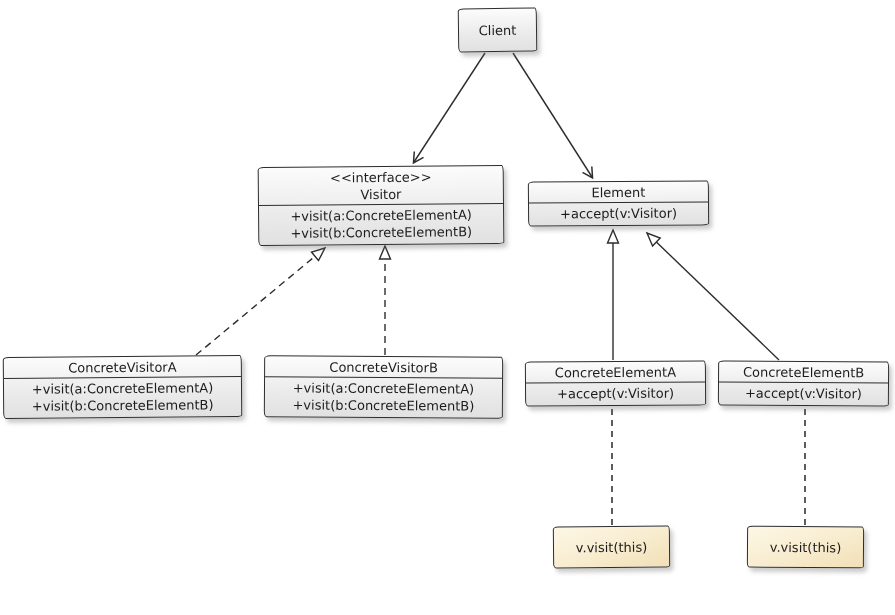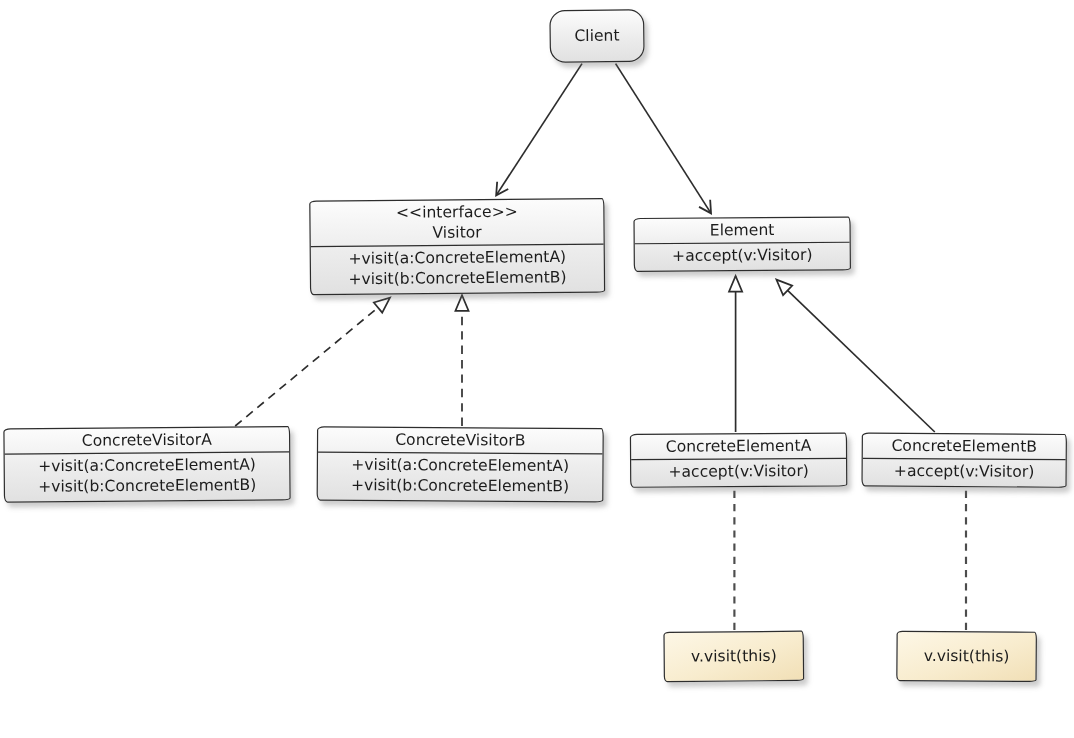--- a/index.html
+++ b/index.html
@@ -47,21 +47,20 @@
     padding: 2px 6px 3px;
   }
   .uml-class .members .m {
     line-height: 17px;
     white-space: nowrap;
   }
   .uml-class.title-only {
     display: flex;
     align-items: center;
     justify-content: center;
-    border-radius: 13px;
   }
   .uml-class.title-only .head {
     border-bottom: none;
     padding: 0;
   }
   #box-client   { left: 458px; top: 8px;   width: 79px; height: 44px; transform: rotate(-0.7deg); }
   #box-visitor  { left: 258px; top: 166px; width: 246px; transform: rotate(-0.5deg); }
   #box-element  { left: 528px; top: 181px; width: 181px; transform: rotate(-0.4deg); }
   #box-cva      { left: 3px;   top: 356px; width: 239px; transform: rotate(-0.45deg); }
   #box-cvb      { left: 264px; top: 356px; width: 239px; transform: rotate(0.35deg); }

